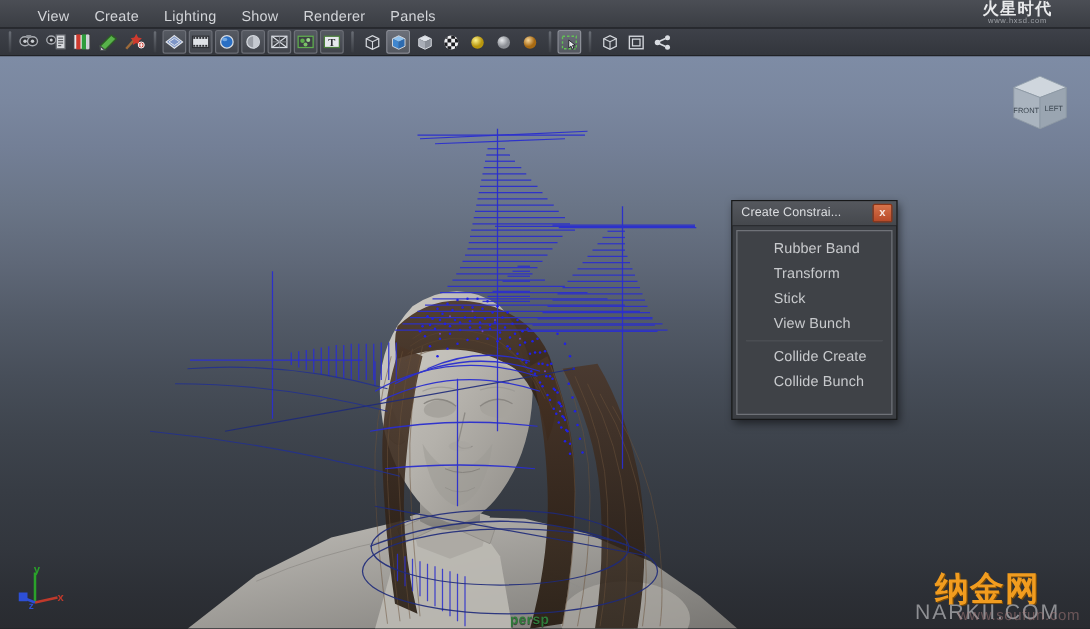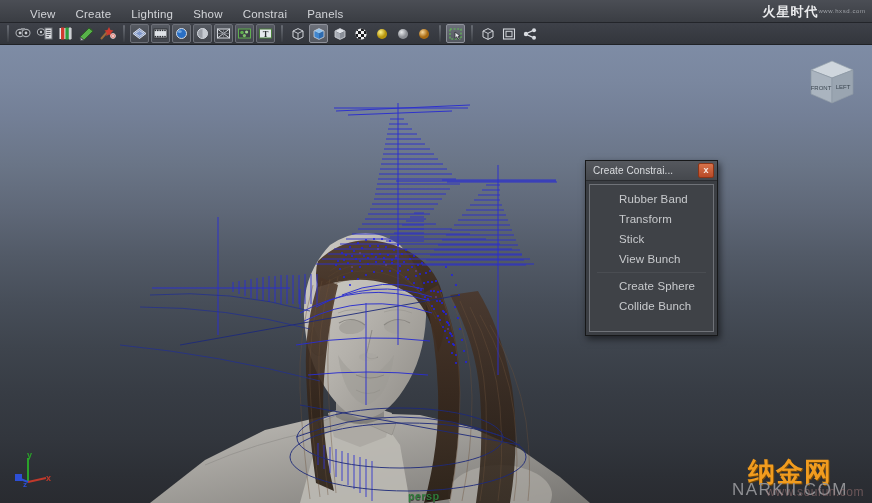--- a/index.html
+++ b/index.html
@@ -42,21 +42,21 @@
   
   .axisgizmo { position:absolute; left:10px; bottom:10px; width:48px; height:45px; }
 
   
   .persplabel { position:absolute; left:408px; bottom:1px; color:#2f7a3a;
     font-size:11px; font-weight:bold; font-family:Liberation Sans, sans-serif;
     text-shadow:0 1px 0 rgba(0,0,0,.5); letter-spacing:.3px; }
 
   
   .hxsd { position:absolute; right:4px; top:1px; width:108px; height:21px;
-    display:flex; flex-direction:row; align-items:center; justify-content:center; }
+    display:flex; flex-direction:column; align-items:center; justify-content:center; }
   .hxsd .cn { color:#e9eaec; font-size:13px; font-weight:bold; letter-spacing:1px;
     line-height:12px; font-family:"DejaVu Sans", sans-serif; }
   .hxsd .url { color:#9ea1a7; font-size:6px; letter-spacing:.6px; line-height:7px; }
 
   
   .narkii { position:absolute; right:6px; bottom:4px; width:152px; height:44px;
     display:flex; flex-direction:column; align-items:center; justify-content:center; }
   .narkii .cn { color:#f19c1f; font-size:27px; font-weight:bold; letter-spacing:1px;
     line-height:28px; font-family:"DejaVu Sans", sans-serif;
     text-shadow:1px 1px 0 #7a4b08; }
@@ -88,21 +88,21 @@
 </head>
 <body>
 
 <div id="app">
 
   <div class="menubar">
     <div class="menuitem">View</div>
     <div class="menuitem">Create</div>
     <div class="menuitem">Lighting</div>
     <div class="menuitem">Show</div>
-    <div class="menuitem">Constrai</div>
+    <div class="menuitem">Renderer</div>
     <div class="menuitem">Panels</div>
   </div>
 
   <div class="toolbar">
 
     <div class="tsep"></div>
 
     <div class="tbtn">
       <svg class="gl" width="17" height="15" viewBox="0 0 17 15">
         <ellipse cx="5" cy="7" rx="4" ry="3.6" fill="#2f3136" stroke="#a9acb2" stroke-width="1.1"></ellipse>
@@ -731,19 +731,19 @@
       <div class="dlg-title">
         <span class="dlg-title-text">Create Constrai...</span>
         <div class="dlg-close">x</div>
       </div>
       <div class="dlg-body">
         <div class="dlg-item">Rubber Band</div>
         <div class="dlg-item">Transform</div>
         <div class="dlg-item">Stick</div>
         <div class="dlg-item">View Bunch</div>
         <div class="dlg-sep"></div>
-        <div class="dlg-item">Create Sphere</div>
+        <div class="dlg-item">Collide Create</div>
         <div class="dlg-item">Collide Bunch</div>
       </div>
     </div>
 
   </div>
 </div>
 
 </body></html>

